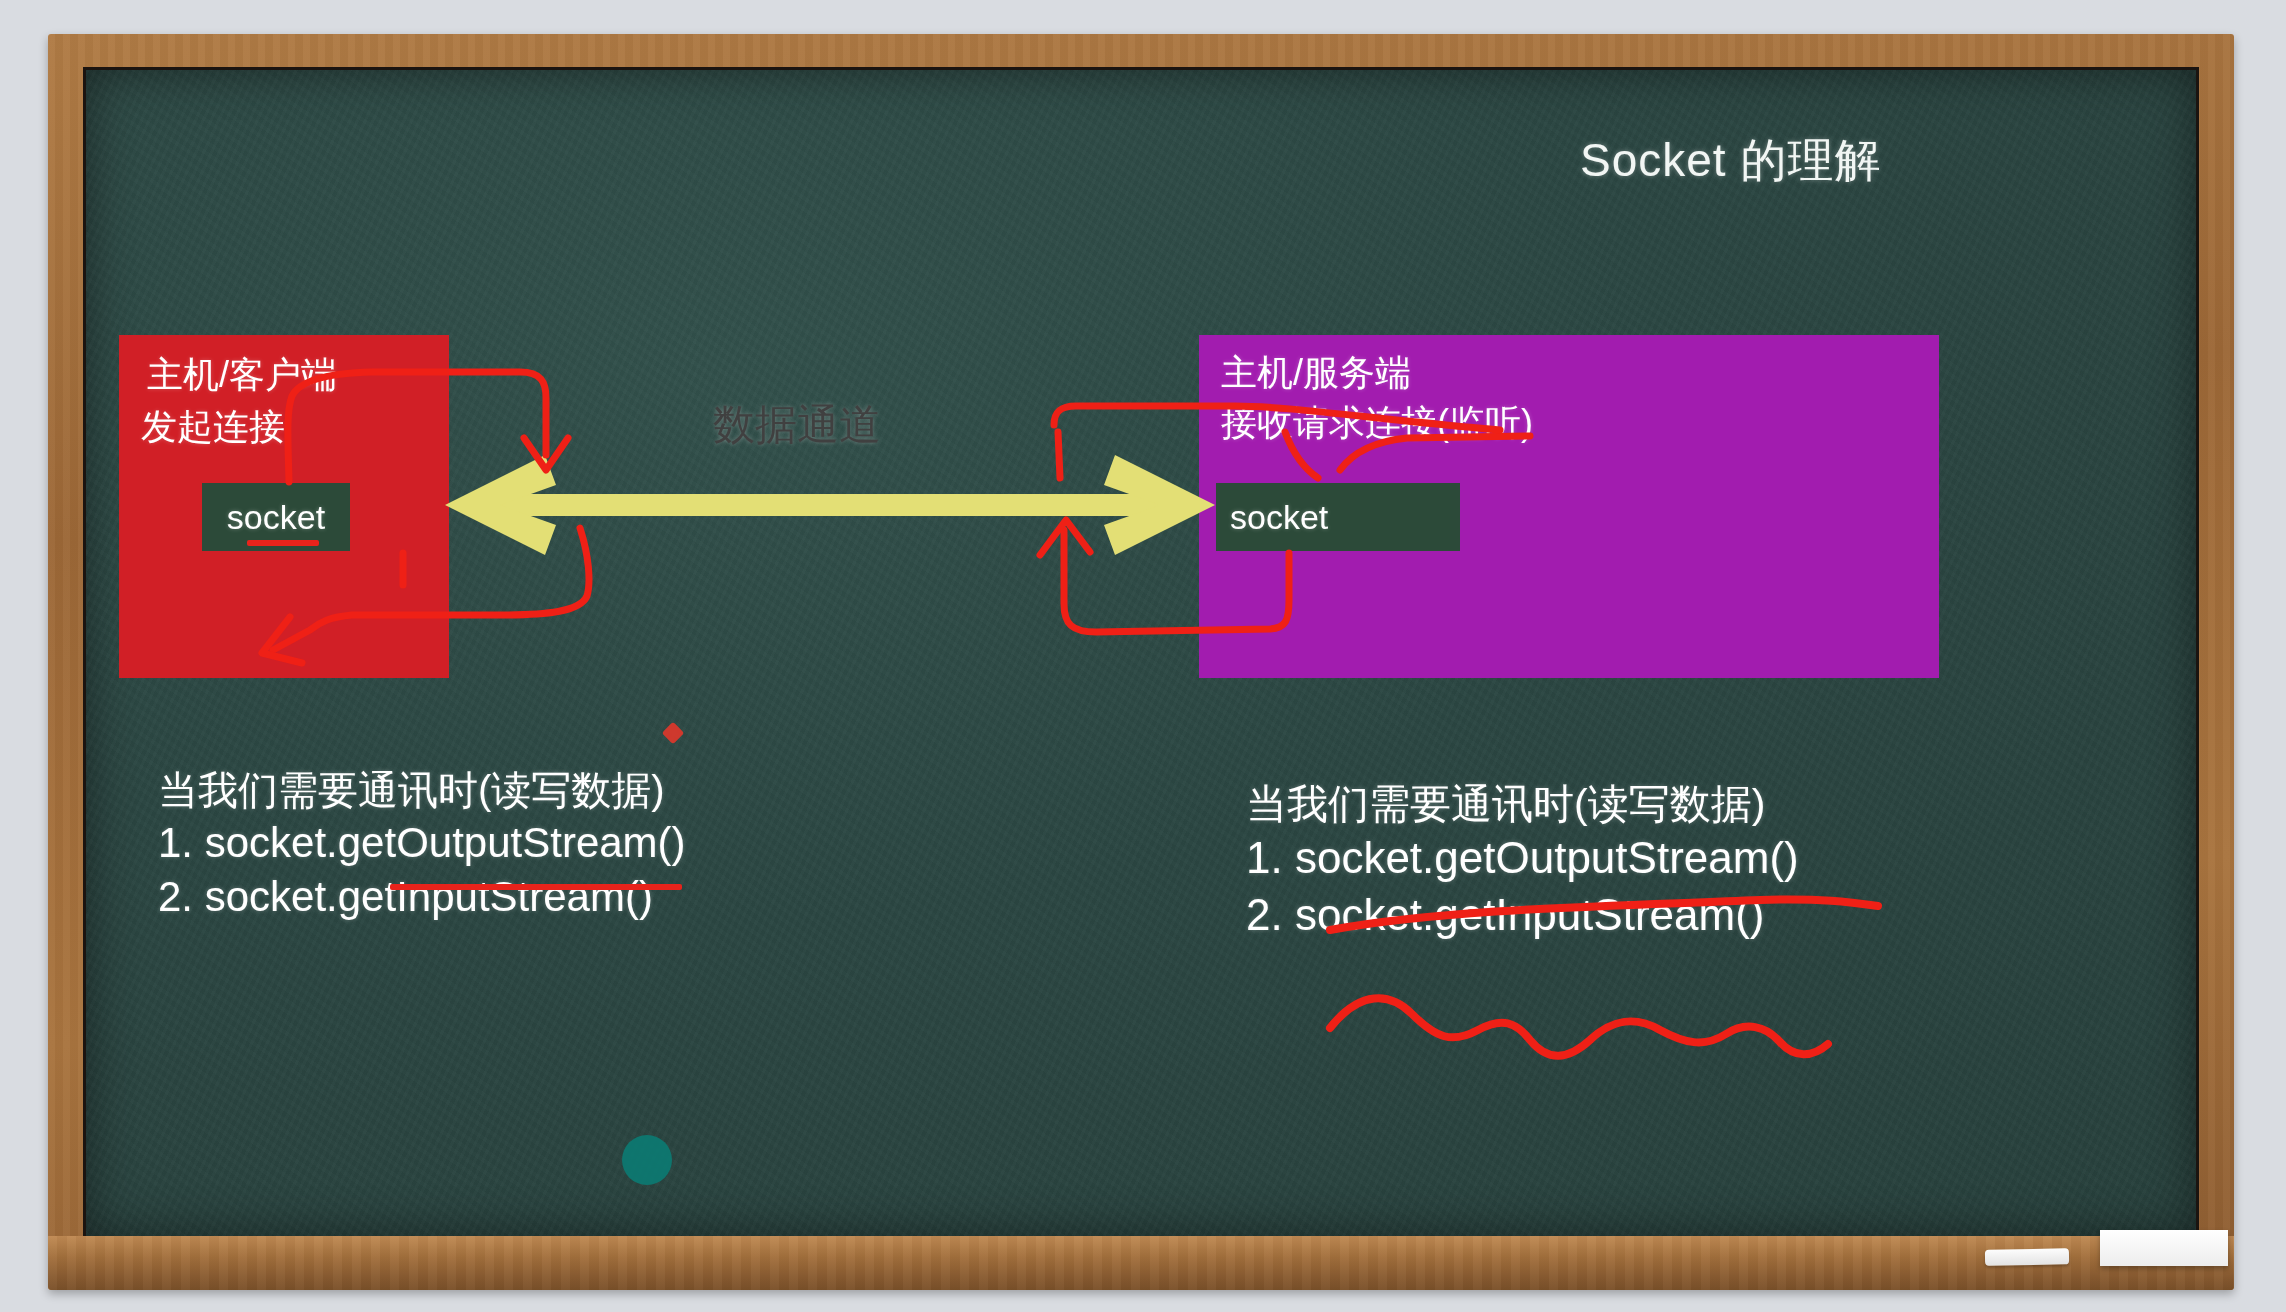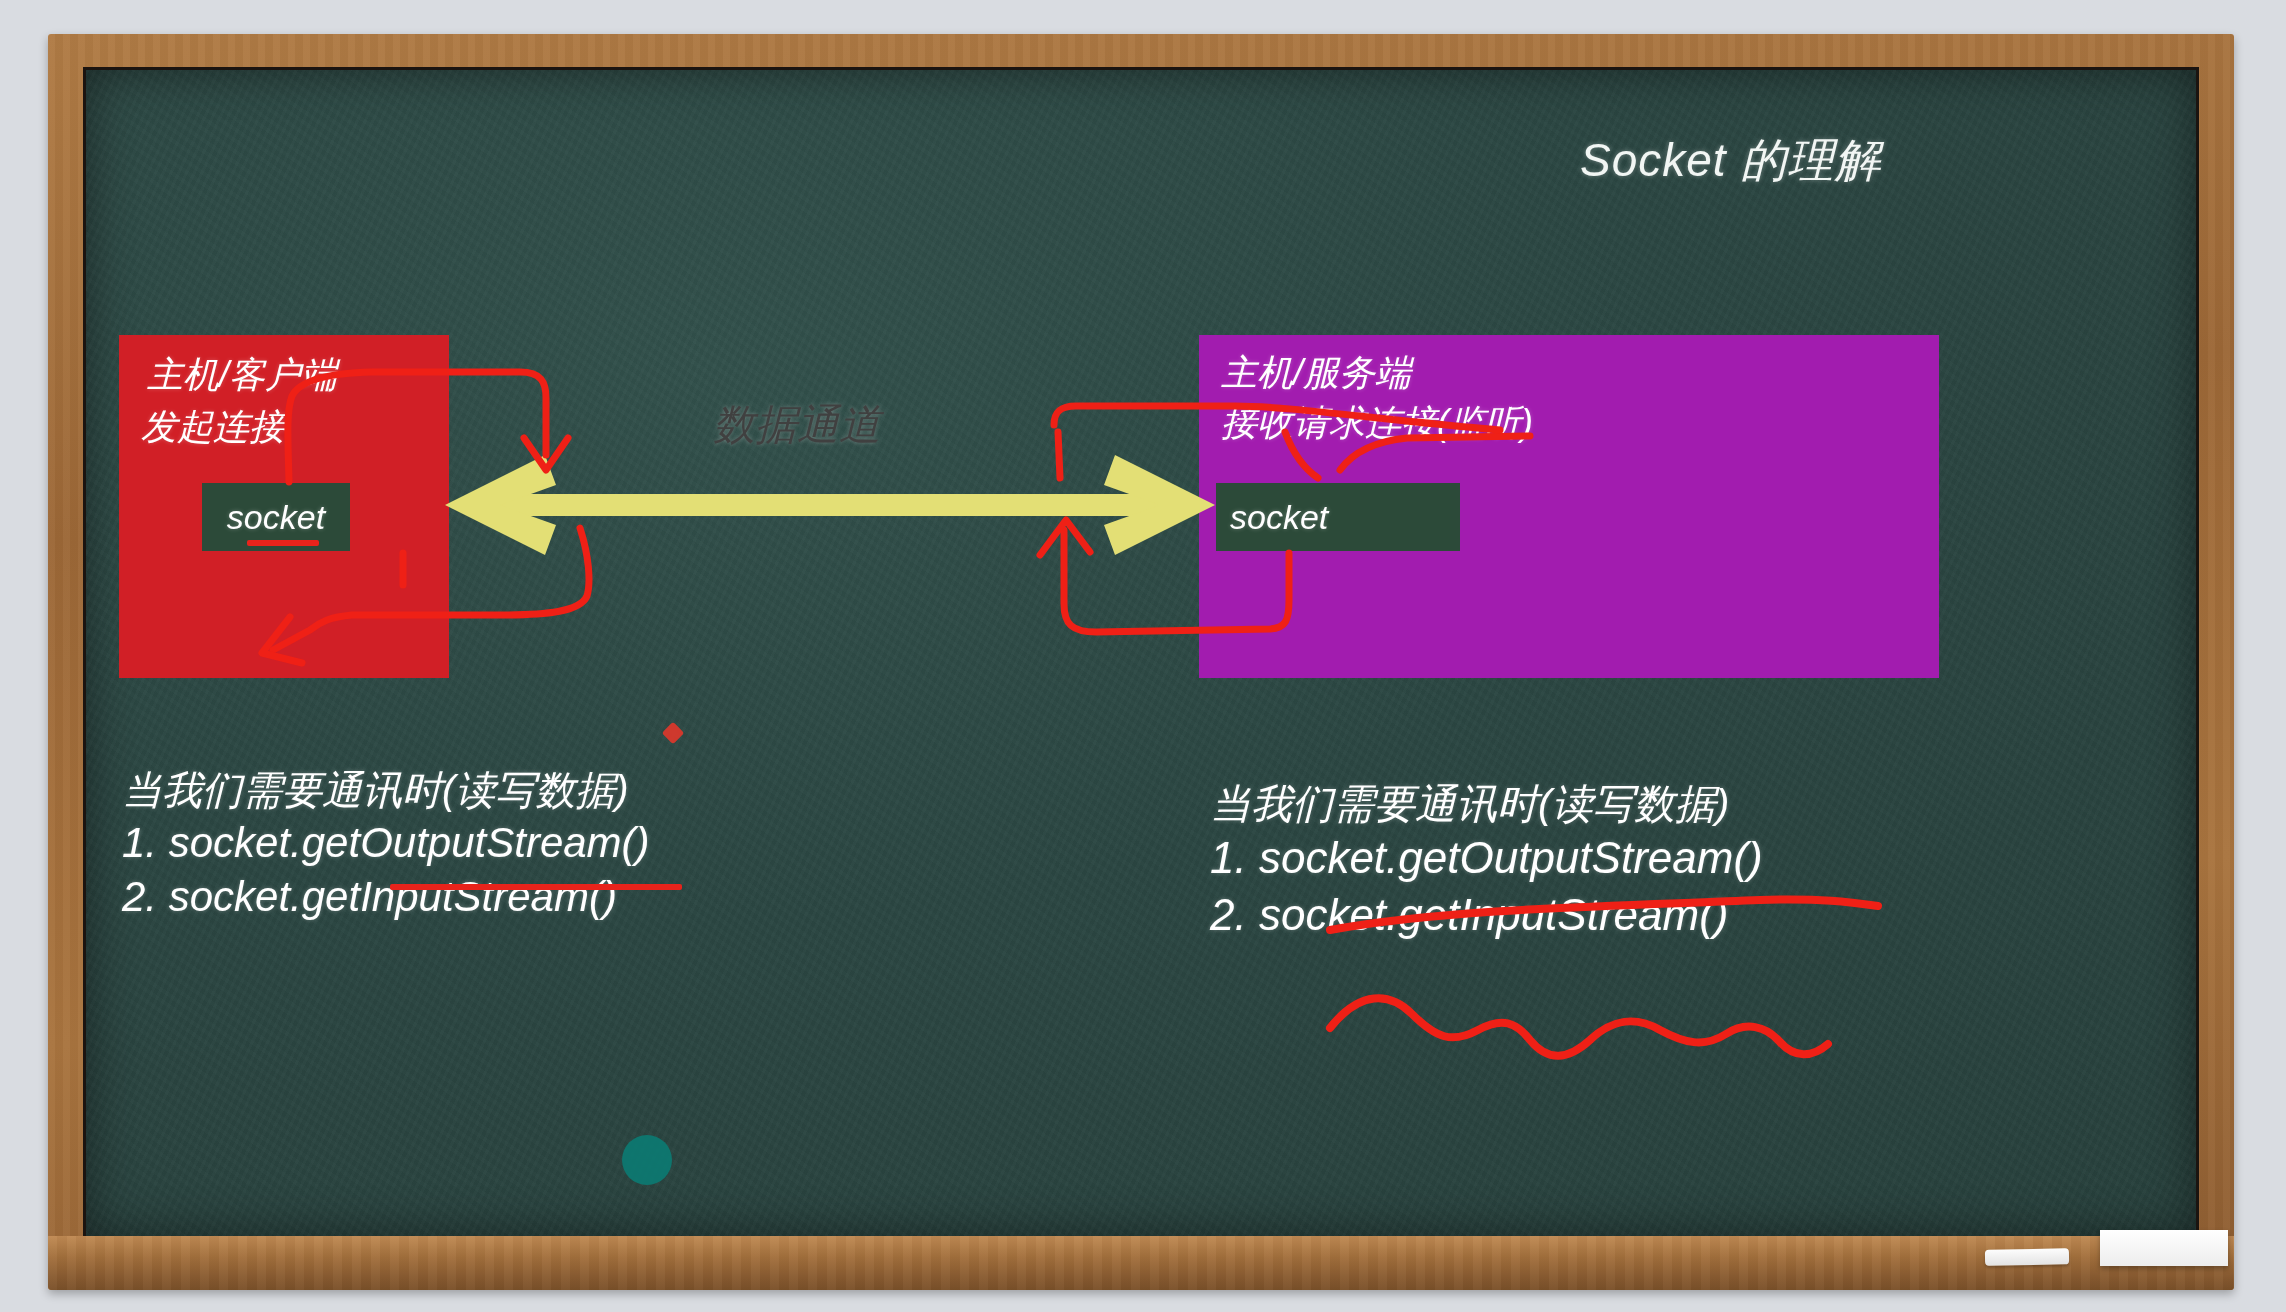--- a/index.html
+++ b/index.html
@@ -1,21 +1,21 @@
 <!DOCTYPE html>
 <html><head>
 <meta charset="utf-8">
 <style>
   html,body{margin:0;padding:0;}
   body{
     width:2286px;height:1312px;overflow:hidden;
     background:#d9dce1;
     font-family:"Liberation Sans","DejaVu Sans",sans-serif;
   }
-  .stage{position:relative;width:2286px;height:1312px;font-style:italic;}
+  .stage{position:relative;width:2286px;height:1312px;}
 
   
   .frame{
     position:absolute;left:48px;top:34px;width:2186px;height:1256px;
     background:linear-gradient(175deg,#b07b45 0%,#9c6837 35%,#a9743f 70%,#8d5d31 100%);
     border-radius:3px;
     box-shadow:0 4px 10px rgba(0,0,0,.28);
   }
   .frame-grain{
     position:absolute;inset:0;border-radius:3px;
@@ -93,21 +93,21 @@
   }
 
   
   .channel-label{
     position:absolute;left:713px;top:397px;
     color:#404040;font-size:42px;white-space:nowrap;
     text-shadow:0 0 4px rgba(255,255,255,.3);
   }
 
   
-  .note{position:absolute;color:#ffffff;white-space:nowrap;text-shadow:0 0 4px rgba(255,255,255,.28);}
+  .note{position:absolute;color:#ffffff;white-space:nowrap;text-shadow:0 0 4px rgba(255,255,255,.28);margin-left:36px;}
   .note-left{left:122px;top:765px;}
   .note-right{left:1210px;top:778px;}
   .note .head{font-size:40px;line-height:1.28;}
   .note .item{font-size:42px;line-height:1.28;}
   .note-right .head{font-size:41px;}
   .note-right .item{font-size:44px;}
 
   .ul-left{position:absolute;left:390px;top:884px;width:292px;height:6px;background:#e8231b;border-radius:2px;}
 
   .dot-red{

